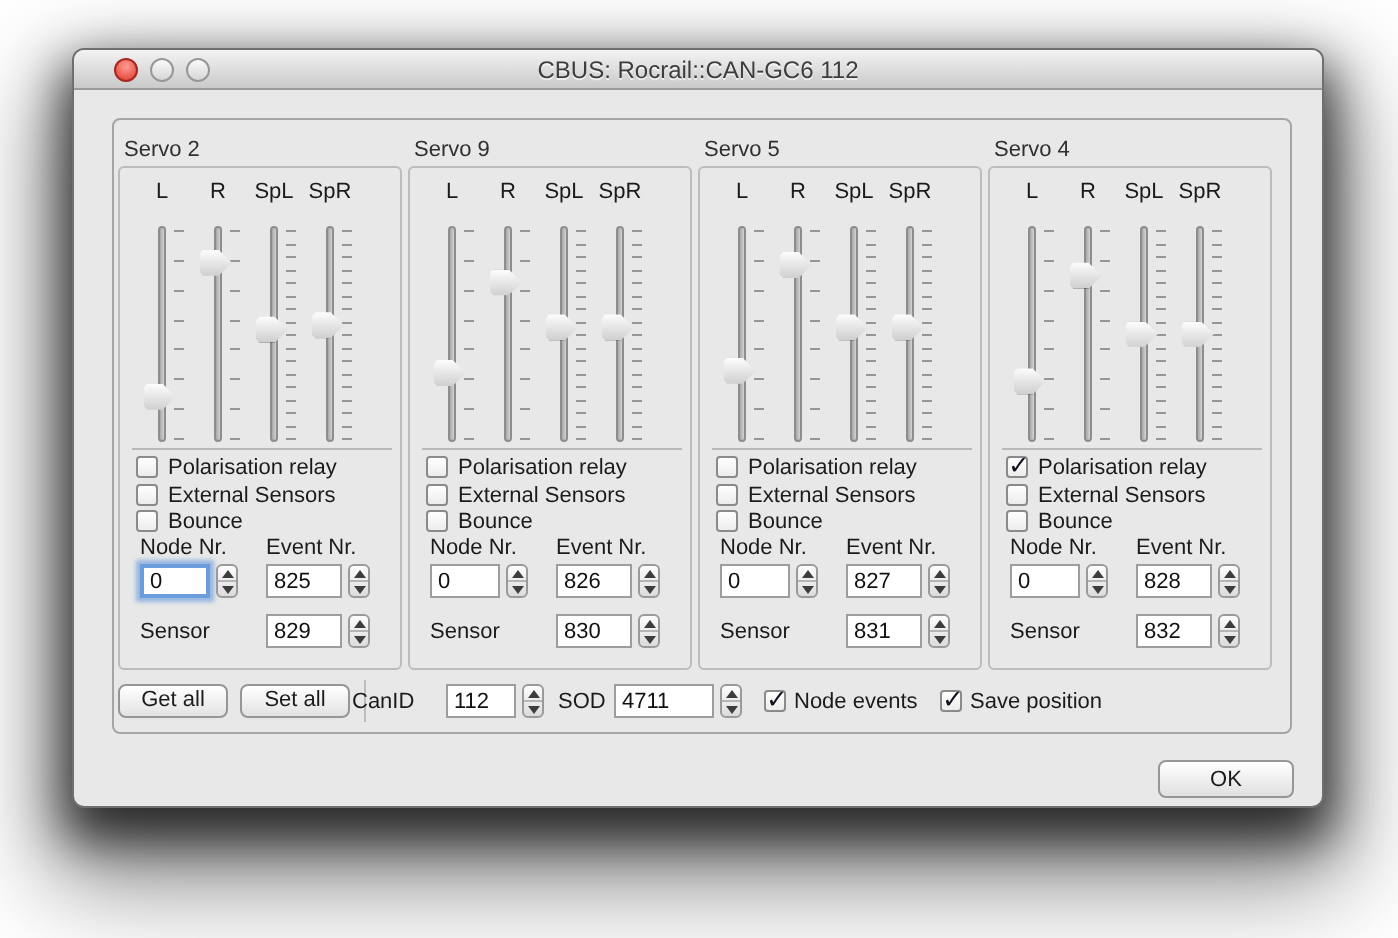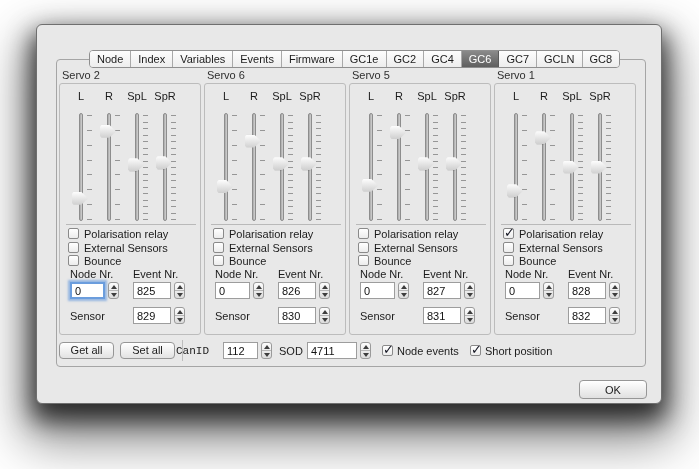--- a/index.html
+++ b/index.html
@@ -58,57 +58,49 @@
     font-family:"Liberation Sans","DejaVu Sans",sans-serif;padding:0;}
   .vsep{position:absolute;width:1px;background:#bdbdbd;}
   .ok-btn{position:absolute;left:542px;top:355px;width:68px;height:19px;border:1px solid #969696;
     border-radius:4px;background:linear-gradient(#ffffff,#e0e0e0);box-shadow:inset 0 1px 0 #fff;
     font-size:11px;color:#1b1b1b;font-family:"Liberation Sans","DejaVu Sans",sans-serif;}
 </style>
 </head>
 <body>
 
 <div class="window">
-
-  <div class="tabstrip" id="tabstrip">
-      <div class="tab">Node</div>
-      <div class="tab">Index</div>
-      <div class="tab">Variables</div>
-      <div class="tab">Events</div>
-      <div class="tab">Firmware</div>
-      <div class="tab">GC1e</div>
-      <div class="tab">GC2</div>
-      <div class="tab">GC4</div>
-      <div class="tab selected">GC6</div>
-      <div class="tab">GC7</div>
-      <div class="tab">GCLN</div>
-      <div class="tab">GC8</div>
-    </div>
+  <div class="titlebar">
+    <span class="tl red"></span>
+    <span class="tl gray g1"></span>
+    <span class="tl gray g2"></span>
+    <div class="title">CBUS: Rocrail::CAN-GC6 112</div>
+  </div>
+
 
   <div class="panel" id="panel">
 
     <button class="btn" style="left:2px;top:282px;width:55px;">Get all</button>
     <button class="btn" style="left:63px;top:282px;width:55px;">Set all</button>
     <div class="vsep" style="left:125px;top:280px;height:21px;"></div>
-    <span class="fld-label" style="left:119px;top:285px;font-family:Liberation Mono, monospace;">CanID</span>
+    <span class="fld-label" style="left:119px;top:285px;">CanID</span>
     <input class="field" style="left: 166px; top: 282px; width: 35px;" id="canid-input" value="112">
     <div class="stepper" style="left:204px;top:282px;">
         <div class="up"></div>
         <div class="down"></div>
       </div>
     <span class="fld-label" style="left:222px;top:285px;">SOD</span>
     <input class="field" style="left: 250px; top: 282px; width: 50px;" id="sod-input" value="4711">
     <div class="stepper" style="left:303px;top:282px;">
         <div class="up"></div>
         <div class="down"></div>
       </div>
     <span class="checkbox checked" style="left:325px;top:285px;" id="short-events-cb"></span>
     <span class="cb-label" style="left:340px;top:285px;">Node events</span>
     <span class="checkbox checked" style="left:413px;top:285px;" id="save-position-cb"></span>
-    <span class="cb-label" style="left:428px;top:285px;">Short position</span>
+    <span class="cb-label" style="left:428px;top:285px;">Save position</span>
   <div class="servo-group" style="left: 2px;">
         <div class="group-title">Servo 2</div>
         <div class="group-box">
           <div class="slider-label" style="left: 7px;">L</div>
           <div class="slider-track" style="left: 19px;"></div>
           <div class="tick" style="left: 27px; top: 31px;"></div>
           <div class="tick" style="left: 27px; top: 45.8571px;"></div>
           <div class="tick" style="left: 27px; top: 60.7143px;"></div>
           <div class="tick" style="left: 27px; top: 75.5714px;"></div>
           <div class="tick" style="left: 27px; top: 90.4286px;"></div>
@@ -188,21 +180,21 @@
           </div>
           <span class="fld-label" style="left: 10px; top: 226px;">Sensor</span>
           <input class="field" value="829" style="left: 73px; top: 223px; width: 38px;">
           <div class="stepper" style="left: 114px; top: 223px;">
             <div class="up"></div>
             <div class="down"></div>
           </div>
         </div>
       </div>
       <div class="servo-group" style="left: 147px;">
-        <div class="group-title">Servo 6</div>
+        <div class="group-title">Servo 9</div>
         <div class="group-box">
           <div class="slider-label" style="left: 7px;">L</div>
           <div class="slider-track" style="left: 19px;"></div>
           <div class="tick" style="left: 27px; top: 31px;"></div>
           <div class="tick" style="left: 27px; top: 45.8571px;"></div>
           <div class="tick" style="left: 27px; top: 60.7143px;"></div>
           <div class="tick" style="left: 27px; top: 75.5714px;"></div>
           <div class="tick" style="left: 27px; top: 90.4286px;"></div>
           <div class="tick" style="left: 27px; top: 105.286px;"></div>
           <div class="tick" style="left: 27px; top: 120.143px;"></div>
@@ -372,21 +364,21 @@
           </div>
           <span class="fld-label" style="left: 10px; top: 226px;">Sensor</span>
           <input class="field" value="831" style="left: 73px; top: 223px; width: 38px;">
           <div class="stepper" style="left: 114px; top: 223px;">
             <div class="up"></div>
             <div class="down"></div>
           </div>
         </div>
       </div>
       <div class="servo-group" style="left: 437px;">
-        <div class="group-title">Servo 1</div>
+        <div class="group-title">Servo 4</div>
         <div class="group-box">
           <div class="slider-label" style="left: 7px;">L</div>
           <div class="slider-track" style="left: 19px;"></div>
           <div class="tick" style="left: 27px; top: 31px;"></div>
           <div class="tick" style="left: 27px; top: 45.8571px;"></div>
           <div class="tick" style="left: 27px; top: 60.7143px;"></div>
           <div class="tick" style="left: 27px; top: 75.5714px;"></div>
           <div class="tick" style="left: 27px; top: 90.4286px;"></div>
           <div class="tick" style="left: 27px; top: 105.286px;"></div>
           <div class="tick" style="left: 27px; top: 120.143px;"></div>

